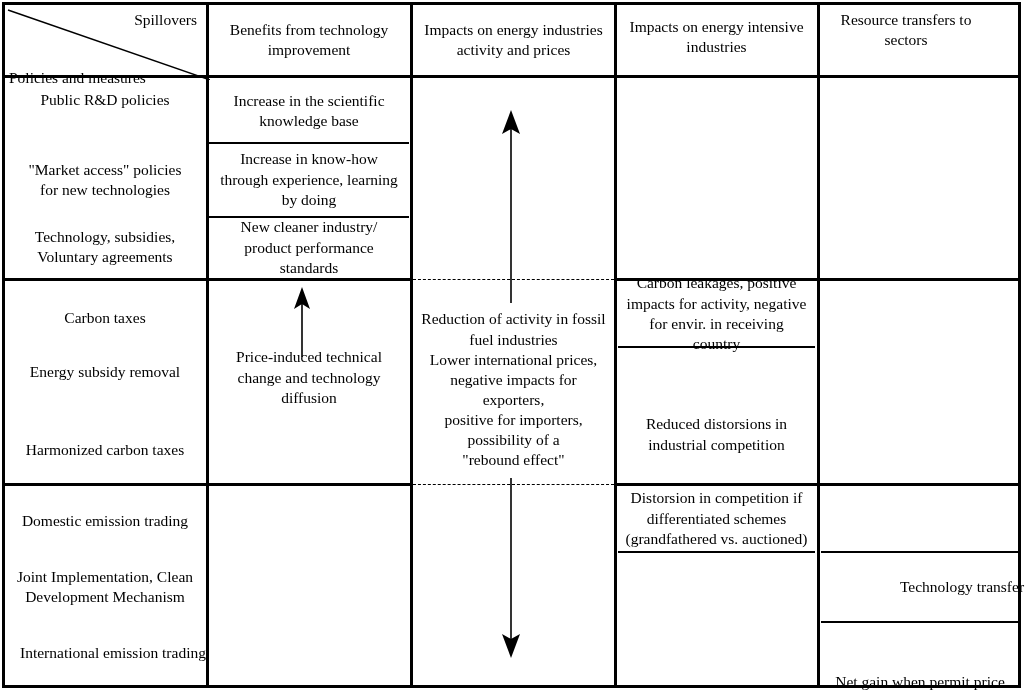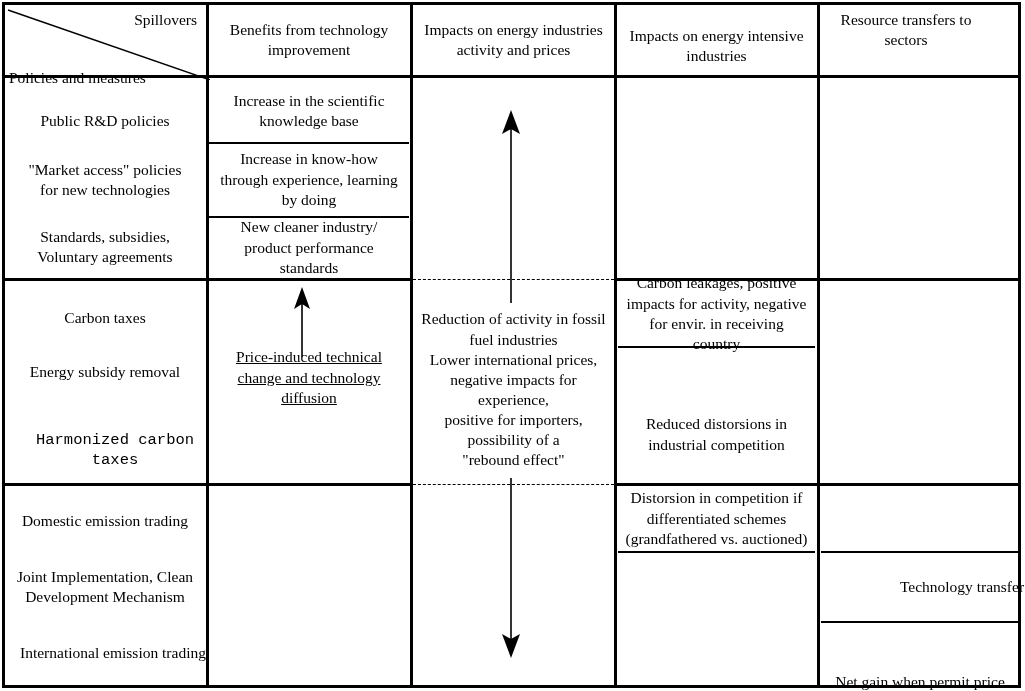--- a/index.html
+++ b/index.html
@@ -103,64 +103,64 @@
     <span class="corner-label" id="spillovers-label">Spillovers</span>
     <span class="corner-label" id="policies-label">Policies and measures</span>
   </div>
 
   <div class="cell" style="left:209px; top:3px; width:200px; height:74px;">Benefits from technology
 improvement</div>
 
   <div class="cell" style="left:413px; top:3px; width:201px; height:74px;text-align:center;">Impacts on energy industries
 activity and prices</div>
 
-  <div class="cell" style="left:618px; top:9px; width:197px; height:74px;">Impacts on energy intensive
+  <div class="cell" style="left:618px; top:0; width:197px; height:74px;">Impacts on energy intensive
 industries</div>
 
   <div class="cell" style="left:807px; top:3px; width:198px; height:54px;">Resource transfers to
 sectors</div>
 
-  <div class="cell" style="left:3px; top:89px; width:204px; height:64px;">Public R&amp;D policies</div>
+  <div class="cell" style="left:3px; top:68px; width:204px; height:64px;">Public R&amp;D policies</div>
   <div class="cell" style="left:3px; top:144px; width:204px; height:72px;">"Market access" policies
 for new technologies</div>
-  <div class="cell" style="left:3px; top:216px; width:204px; height:62px;">Standards, subsidies,
+  <div class="cell" style="left:3px; top:216px; width:204px; height:62px;">Technology, subsidies,
 Voluntary agreements</div>
 
   <div class="cell" style="left:209px; top:80px; width:200px; height:62px;">Increase in the scientific
 knowledge base</div>
   <div class="cell" style="left:209px; top:144px; width:200px; height:72px;">Increase in know-how
 through experience, learning
 by doing</div>
   <div class="cell" style="left:209px; top:218px; width:200px; height:60px;">New cleaner industry/
 product performance
 standards</div>
 
   <div class="hline-thin" style="left:209px; top:142px; width:200px;"></div>
   <div class="hline-thin" style="left:209px; top:216px; width:200px;"></div>
 
   <div class="cell" style="left:618px; top:80px; width:197px; height:198px;"></div>
   <div class="cell" style="left:821px; top:80px; width:198px; height:198px;"></div>
 
   <div class="cell" style="left:3px; top:285px; width:204px; height:66px;">Carbon taxes</div>
   <div class="cell" style="left:3px; top:339px; width:204px; height:66px;text-align:right;">Energy subsidy removal</div>
-  <div class="cell" style="left:13px; top:417px; width:204px; height:66px;font-family:Liberation Mono, monospace;">Harmonized carbon taxes</div>
+  <div class="cell" style="left:3px; top:417px; width:204px; height:66px;">Harmonized carbon taxes</div>
 
   <svg class="arrow-svg" style="left:280px; top:285px; width:44px; height:72px;" viewBox="0 0 44 72">
     <line x1="22" y1="72" x2="22" y2="14" stroke="#000" stroke-width="1.6"></line>
     <polygon points="22,2 14,24 22,19 30,24" fill="#000"></polygon>
   </svg>
-  <div class="cell" style="left:209px; top:340px; width:200px; height:76px;text-decoration:underline;">Price-induced technical
+  <div class="cell" style="left:209px; top:340px; width:200px; height:76px;">Price-induced technical
 change and technology
 diffusion</div>
 
   <div class="cell" style="left:413px; top:305px; width:201px; height:170px; line-height:1.3;">Reduction of activity in fossil
 fuel industries
 Lower international prices,
 negative impacts for
-experience,
+exporters,
 positive for importers,
 possibility of a
 "rebound effect"</div>
 
   <div class="cell" style="left:618px; top:282px; width:197px; height:64px;">Carbon leakages, positive
 impacts for activity, negative
 for envir. in receiving country</div>
   <div class="cell" style="left:618px; top:348px; width:197px; height:173px;">Reduced distorsions in
 industrial competition</div>
   <div class="hline-thin" style="left:618px; top:346px; width:197px;"></div>

